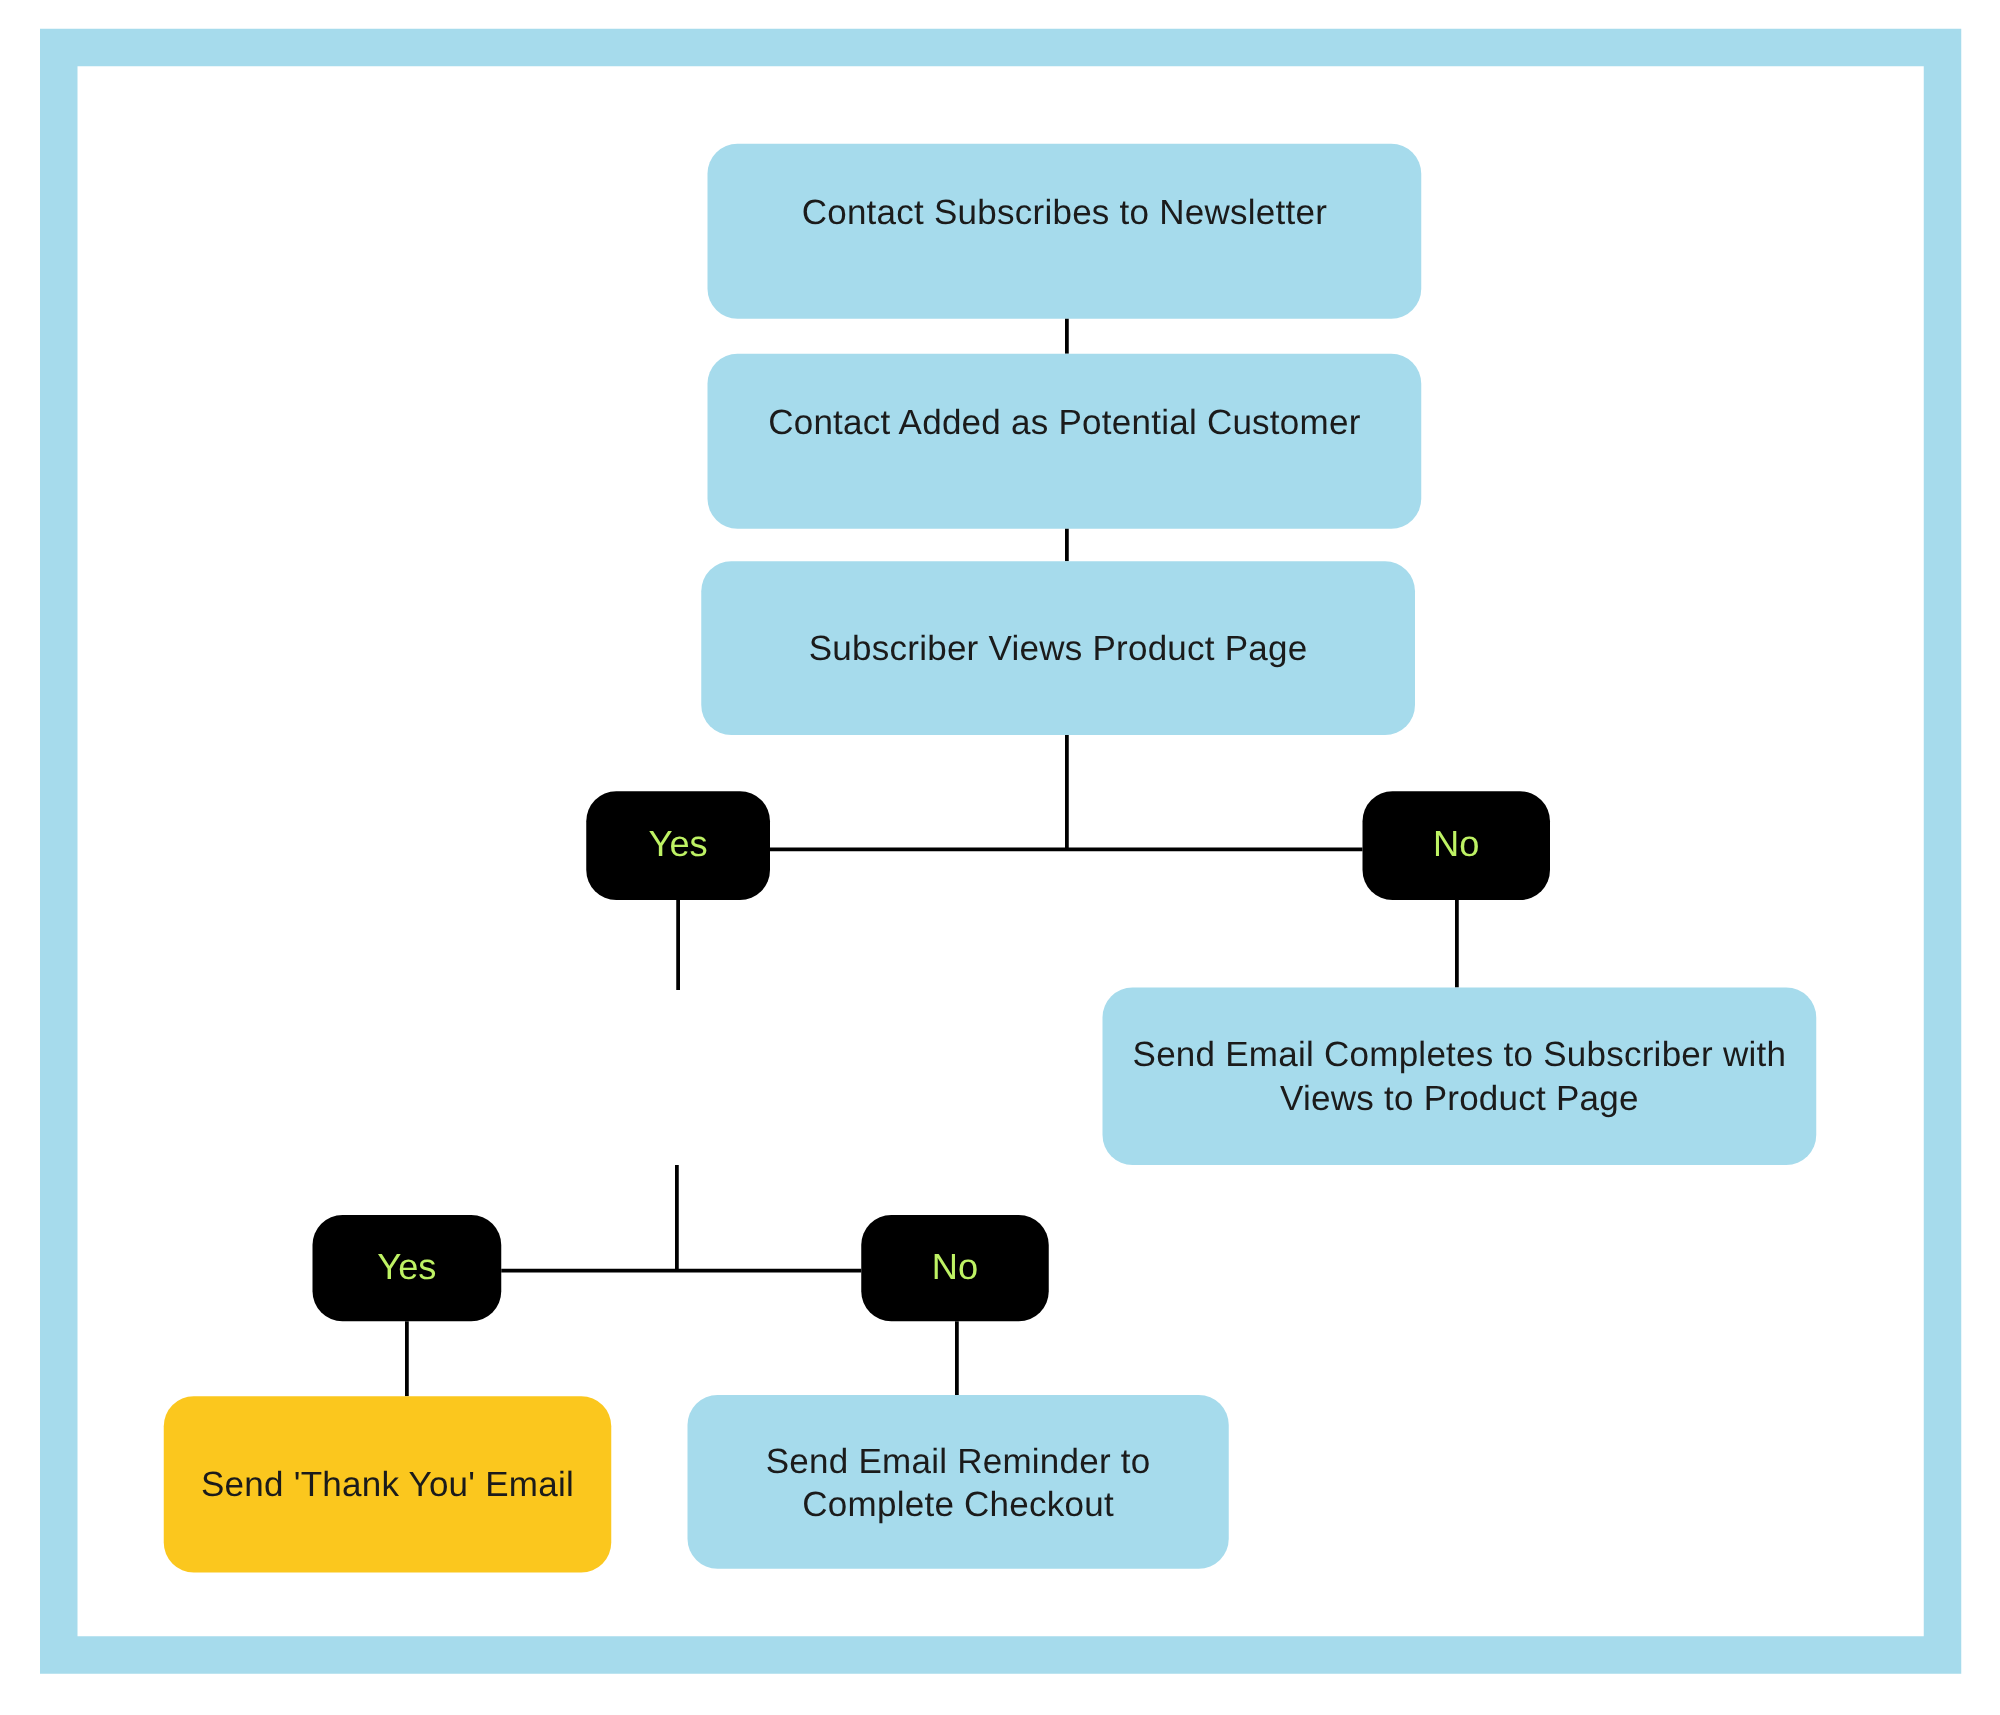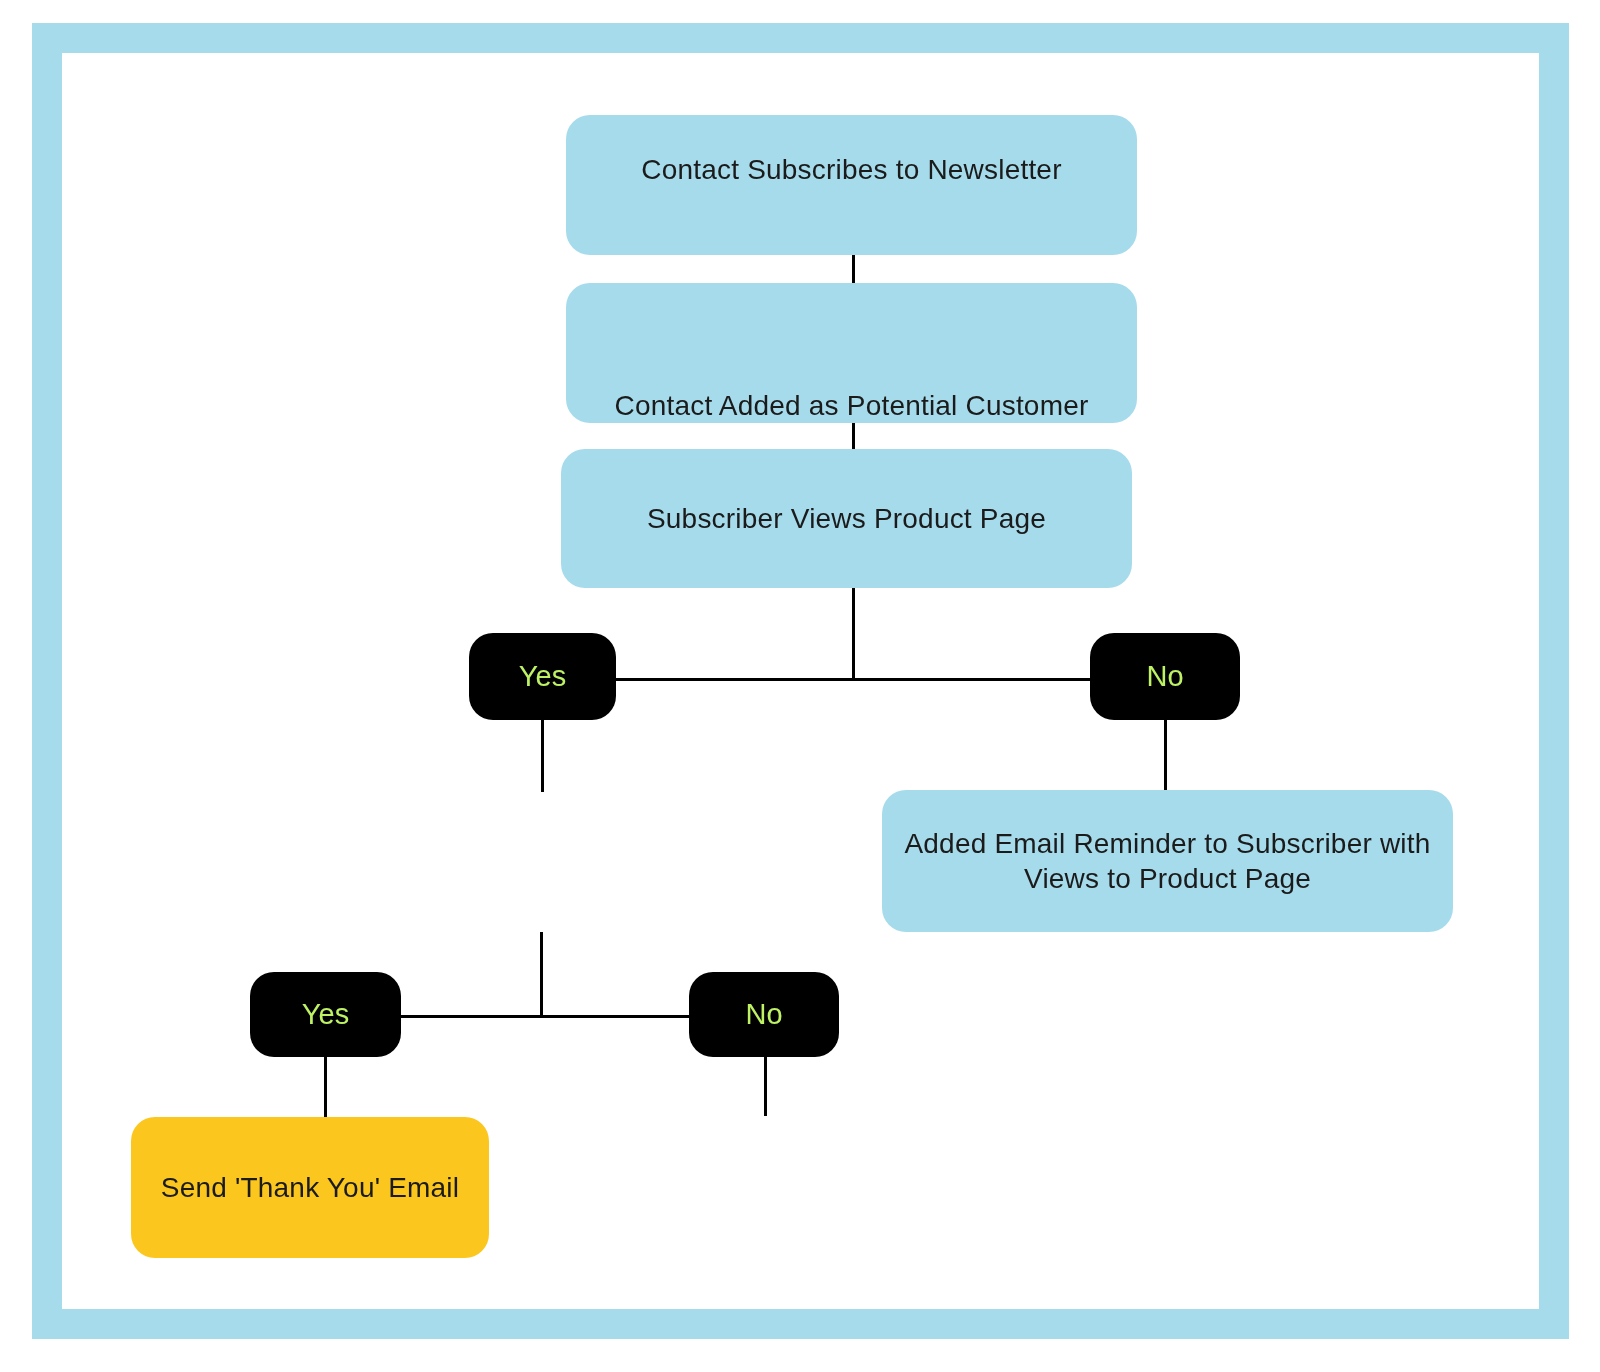--- a/index.html
+++ b/index.html
@@ -67,21 +67,21 @@
 <div class="canvas">
 
   <div class="frame"></div>
 
   <div class="node blue align-high" style="left:566px; top:115px; width:571px; height:140px;">
     <span>Contact Subscribes to Newsletter</span>
   </div>
 
   <div class="line vline" style="left:852px; top:255px; height:28px;"></div>
 
-  <div class="node blue align-high" style="left:566px; top:283px; width:571px; height:140px;justify-content:flex-end;">
+  <div class="node blue align-high" style="left:566px; top:283px; width:571px; height:140px;">
     <span>Contact Added as Potential Customer</span>
   </div>
 
   <div class="line vline" style="left:852px; top:423px; height:26px;"></div>
 
   <div class="node blue" style="left:561px; top:449px; width:571px; height:139px;">
     <span>Subscriber Views Product Page</span>
   </div>
 
   <div class="line vline" style="left:852px; top:588px; height:91px;"></div>
@@ -93,21 +93,21 @@
 
   <div class="pill" style="left:1090px; top:633px; width:150px; height:87px;">
     <span>No</span>
   </div>
 
   <div class="line vline" style="left:541px; top:720px; height:72px;"></div>
   <div class="line vline" style="left:1164px; top:720px; height:70px;"></div>
 
 
   <div class="node blue" style="left:882px; top:790px; width:571px; height:142px;">
-    <span>Added Email Reminder to Subscriber with</span>
+    <span>Send Email Completes to Subscriber with</span>
     <span>Views to Product Page</span>
   </div>
 
   <div class="line vline" style="left:540px; top:932px; height:84px;"></div>
   <div class="line hline" style="left:401px; top:1015px; width:288px;"></div>
 
   <div class="pill" style="left:250px; top:972px; width:151px; height:85px;">
     <span>Yes</span>
   </div>
 
@@ -115,14 +115,18 @@
     <span>No</span>
   </div>
 
   <div class="line vline" style="left:324px; top:1057px; height:60px;"></div>
   <div class="line vline" style="left:764px; top:1057px; height:59px;"></div>
 
   <div class="node yellow" style="left:131px; top:1117px; width:358px; height:141px;">
     <span>Send 'Thank You' Email</span>
   </div>
 
+  <div class="node blue" style="left:550px; top:1116px; width:433px; height:139px;">
+    <span>Send Email Reminder to</span>
+    <span>Complete Checkout</span>
+  </div>
 
 </div>
 
 </body></html>

